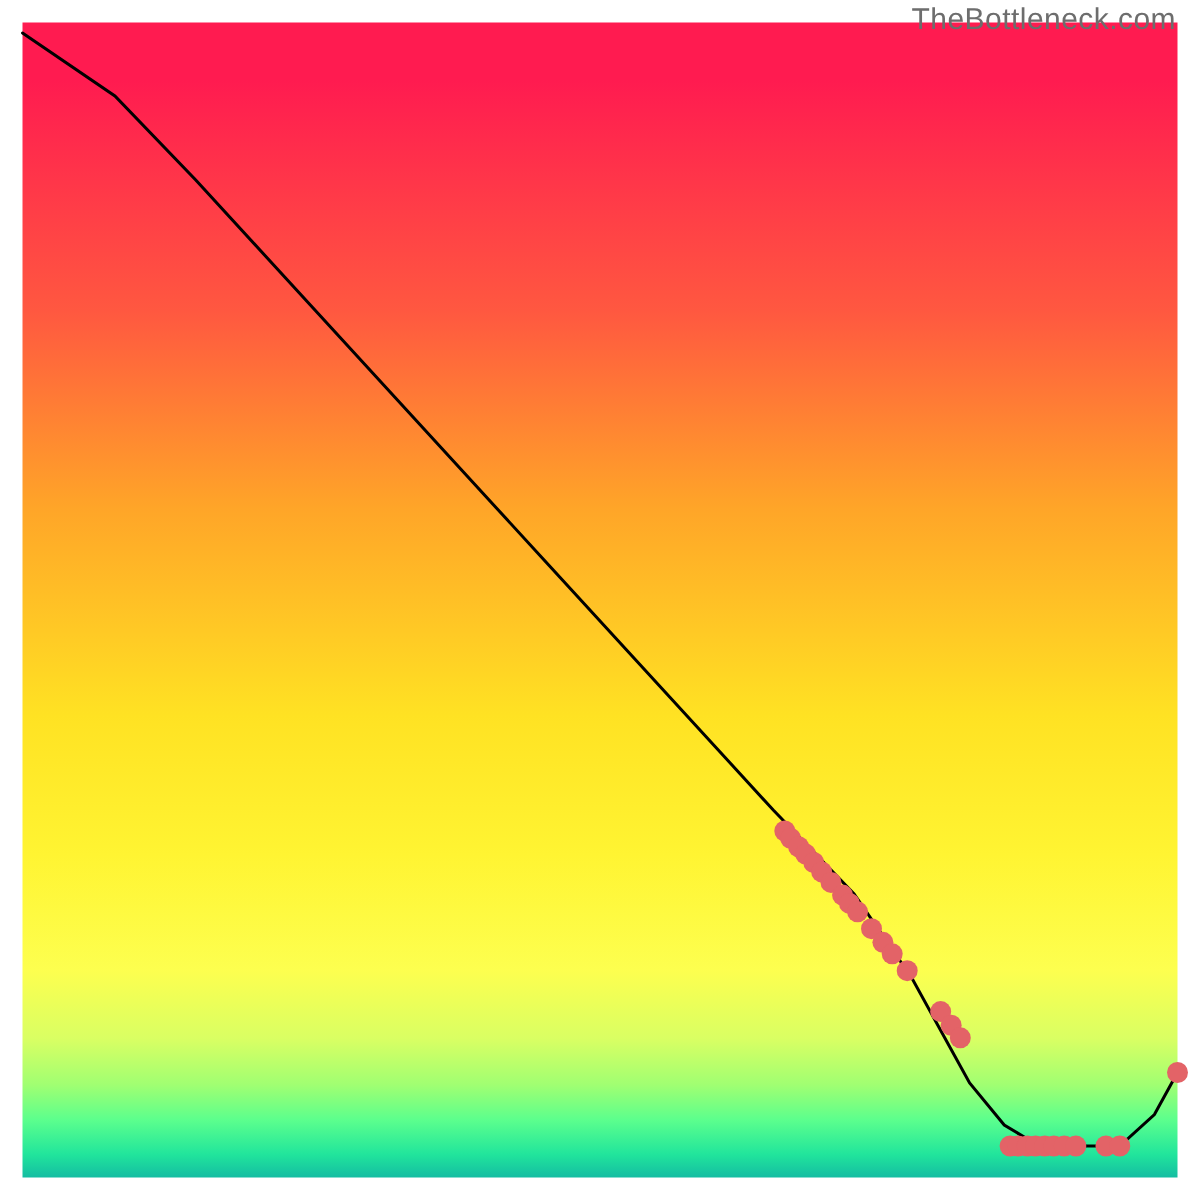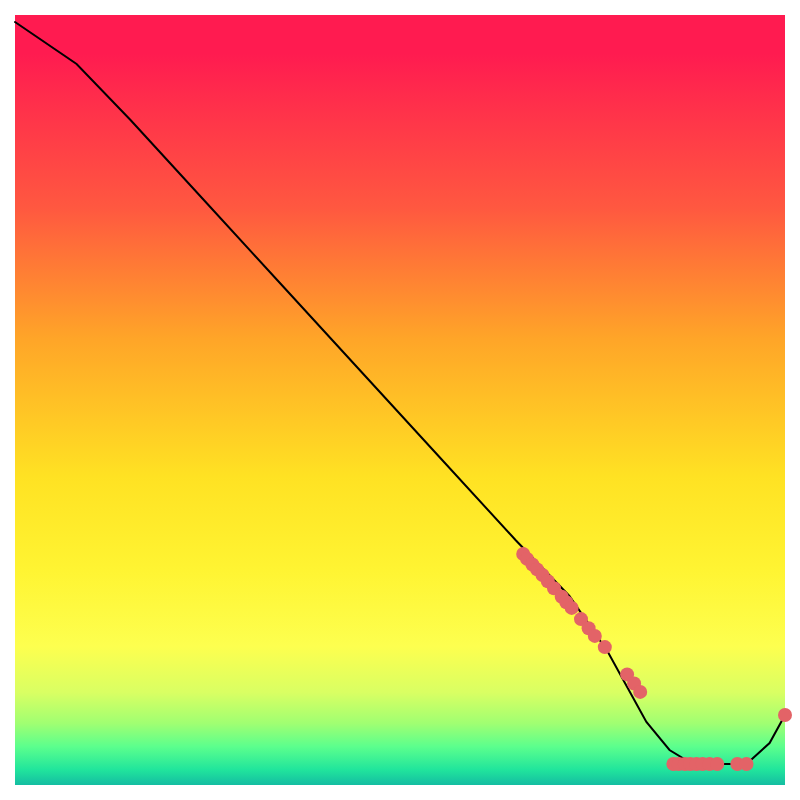--- a/index.html
+++ b/index.html
@@ -58,20 +58,21 @@
     overflow: visible;
   }
 </style>
 </head>
 <body>
 
 <div class="chart-wrap">
 
   <div class="plot-area"></div>
 
+  <div class="watermark">TheBottleneck.com</div>
 
   <svg class="chart-svg" viewBox="0 0 770 770">
     <g>
       <path id="curve-path" fill="none" stroke="#000000" stroke-width="2" stroke-linecap="round" d="M0.0 7.0 L61.6 49.0 L115.5 105.0 L192.5 189.0 L269.5 273.0 L346.5 357.0 L423.5 441.0 L500.5 525.0 L554.4 581.0 L592.9 637.0 L616.0 679.0 L631.4 707.0 L654.5 735.0 L677.6 749.0 L708.4 749.0 L731.5 749.0 L754.6 728.0 L770.0 700.0"></path>
     </g>
     <g id="scatter-group">
         <circle cx="508.2" cy="539.0" r="7" fill="#e36367"></circle>
         <circle cx="512.1" cy="543.9" r="7" fill="#e36367"></circle>
         <circle cx="517.4" cy="549.5" r="7" fill="#e36367"></circle>
         <circle cx="522.1" cy="554.4" r="7" fill="#e36367"></circle>

